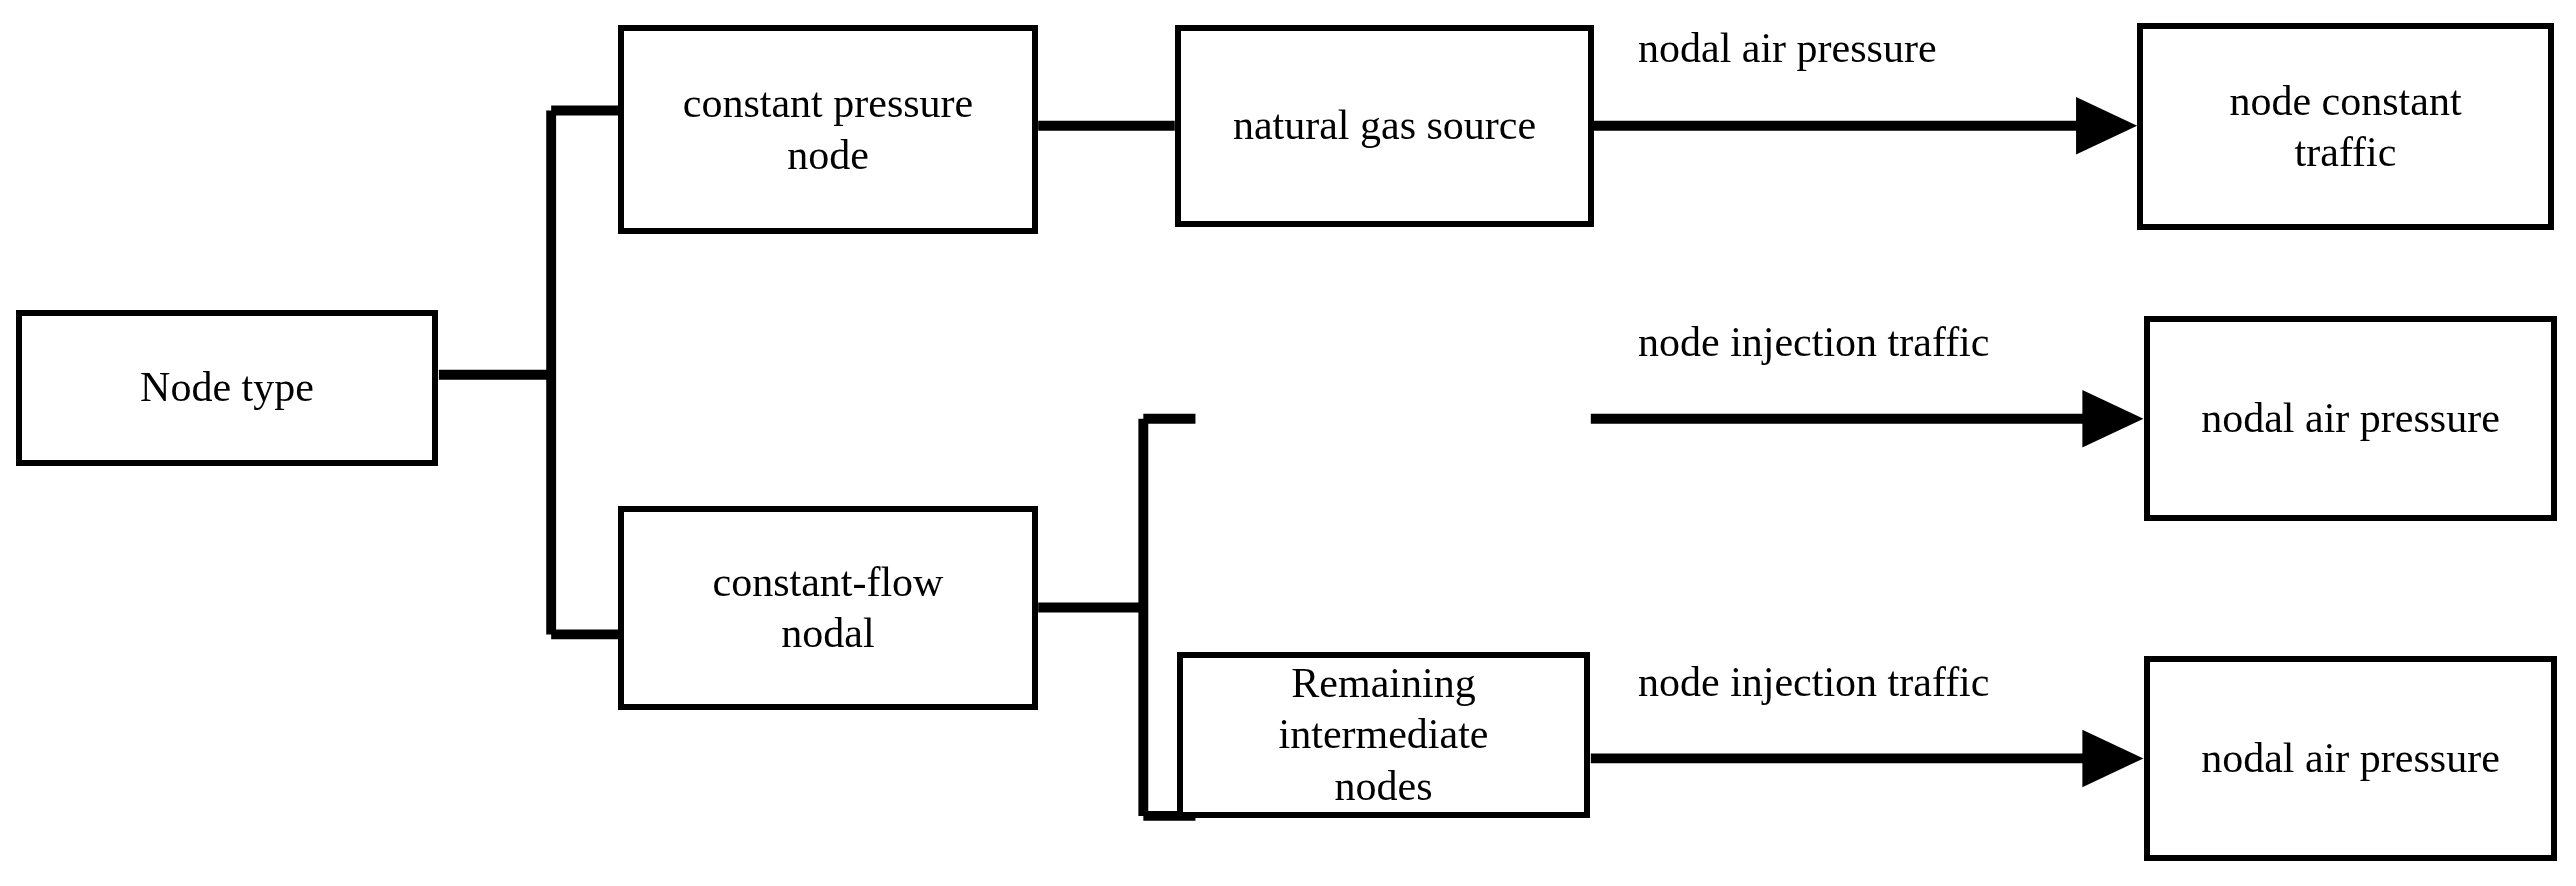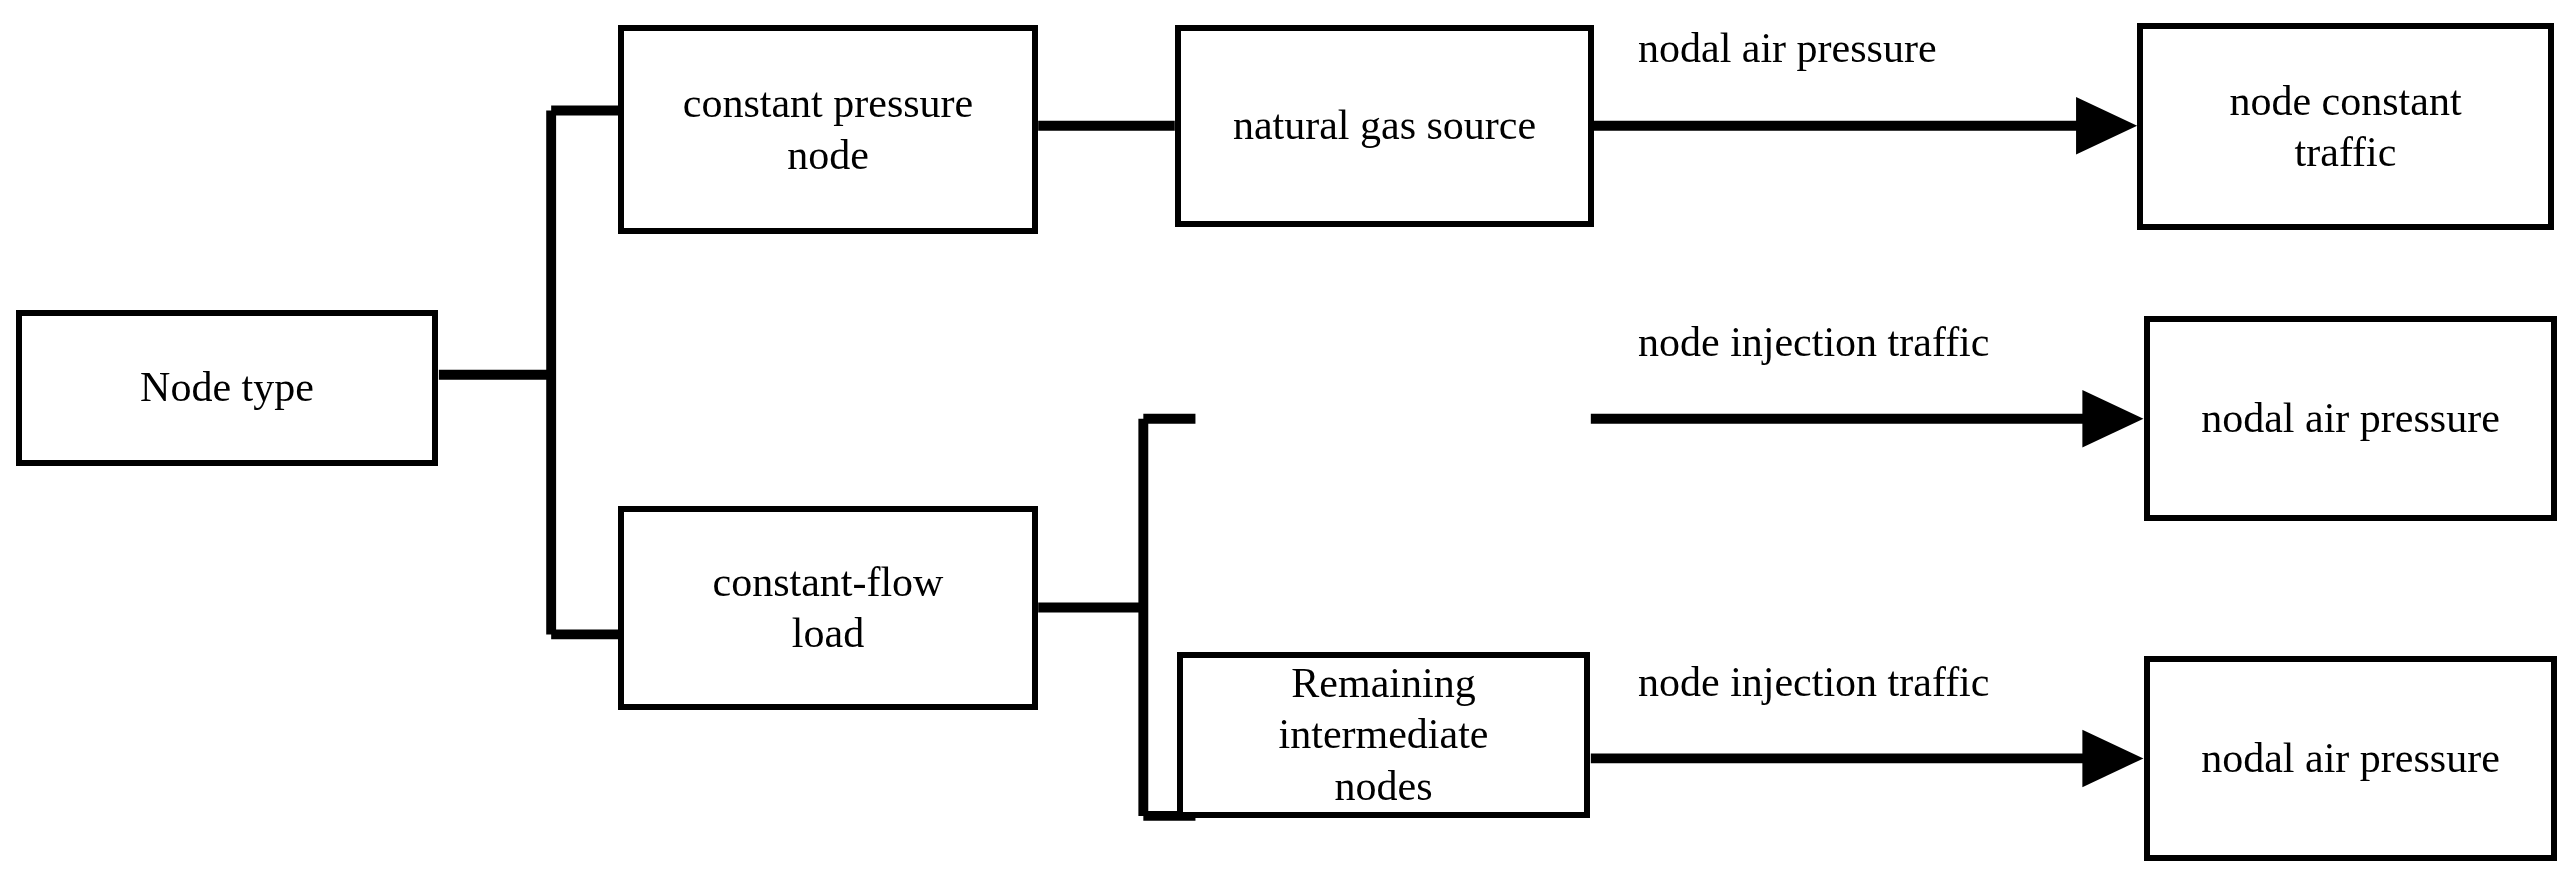--- a/index.html
+++ b/index.html
@@ -97,21 +97,21 @@
     <span class="node-label">Node type</span>
   </div>
 
   <div class="node-box" style="left:618px; top:25px; width:420px; height:209px;">
     <span class="node-label">constant pressure
 node</span>
   </div>
 
   <div class="node-box" style="left:618px; top:506px; width:420px; height:204px;">
     <span class="node-label">constant-flow
-load</span>
+nodal</span>
   </div>
 
   <div class="node-box" style="left:1175px; top:25px; width:419px; height:202px;">
     <span class="node-label">natural gas source</span>
   </div>
 
 
   <div class="node-box" style="left:1177px; top:652px; width:413px; height:166px;">
     <span class="node-label">Remaining
 intermediate

